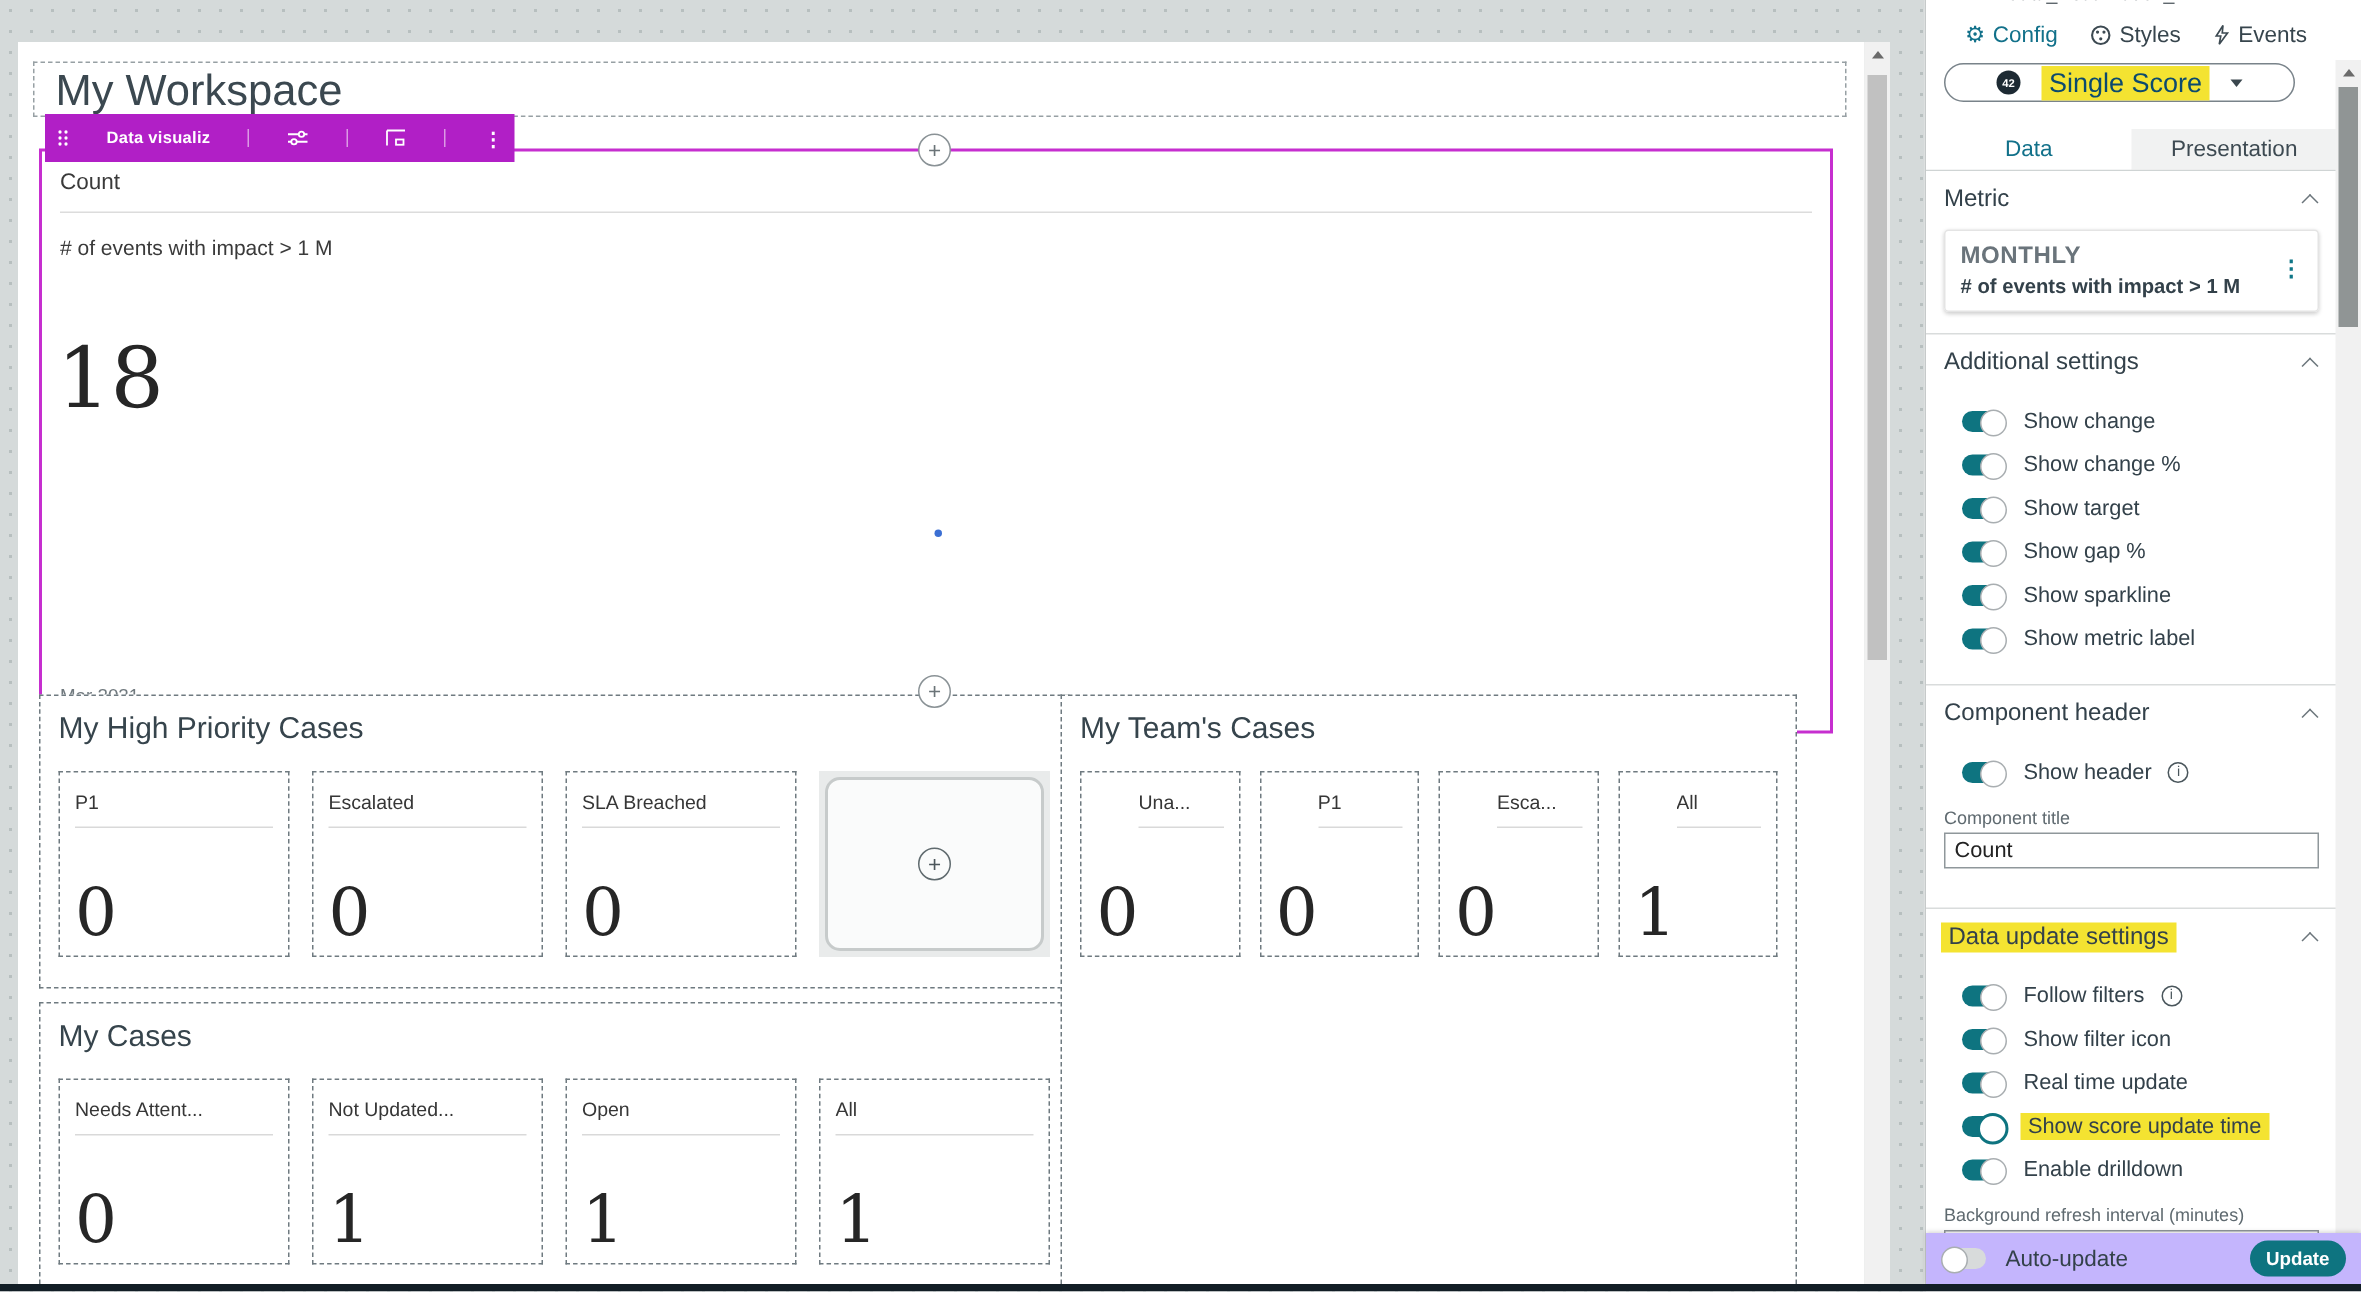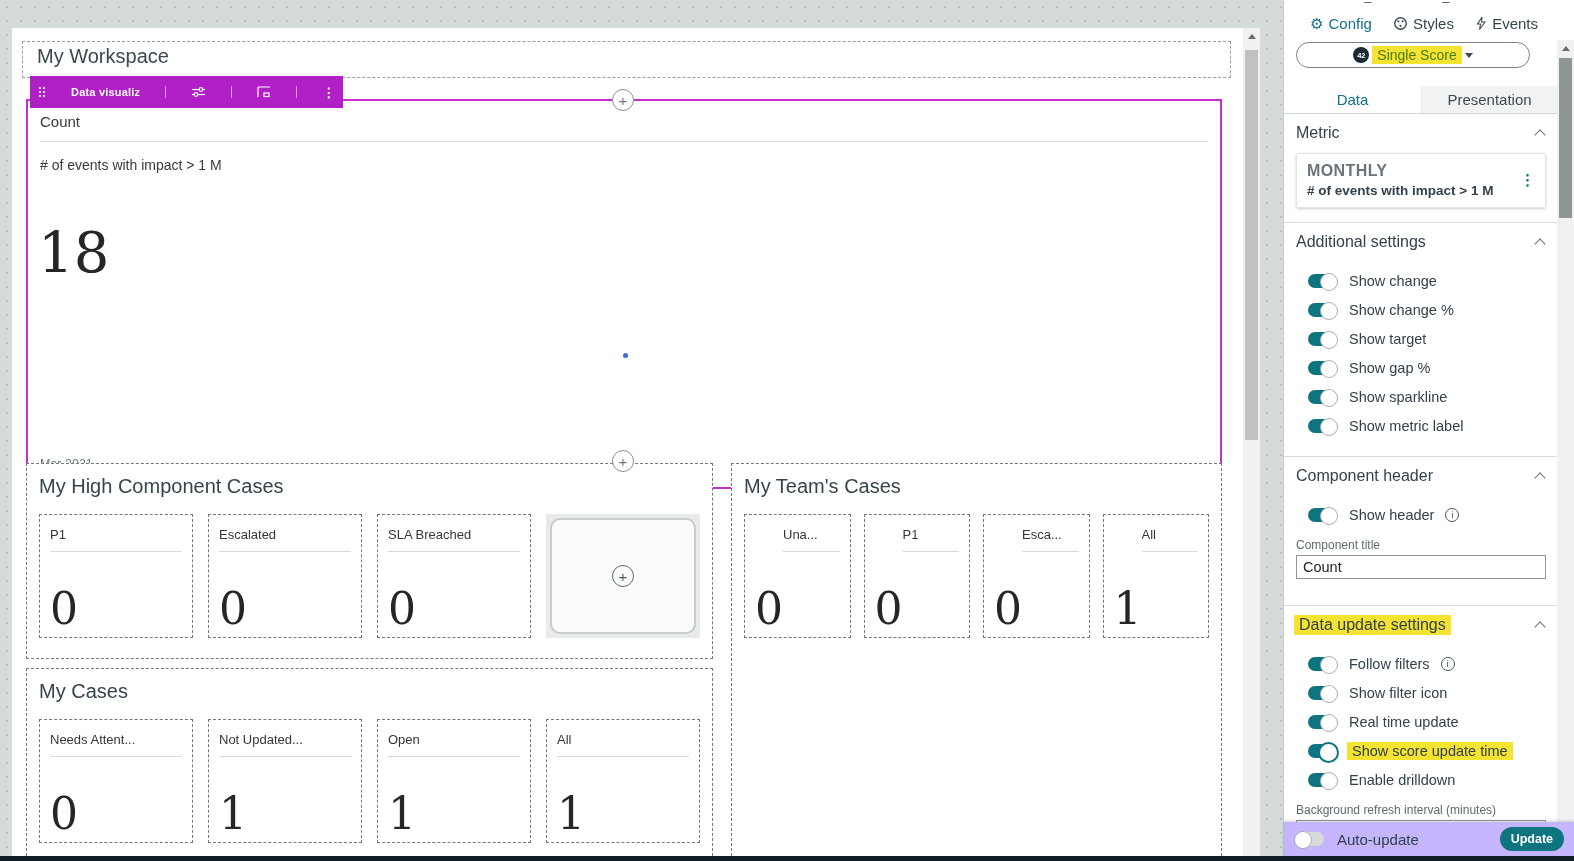--- a/index.html
+++ b/index.html
@@ -15,21 +15,21 @@
     background-image:radial-gradient(#b7bfbf 1.1px, transparent 1.3px);
     background-size:14px 14px;
   }
   .canvas{ position:absolute; left:12px; top:28px; width:1231px; height:828px; background:#fff; }
   .canvas-scrollbar{ position:absolute; left:1243px; top:28px; width:17px; height:828px; background:#f1f1f1; }
   .sb-arrow-up{ width:0; height:0; border-left:4px solid transparent; border-right:4px solid transparent;
     border-bottom:5px solid #6b6b6b; margin:6px auto 0; }
   .canvas-scrollbar .sb-thumb{ position:absolute; left:2px; top:22px; width:13px; height:390px; background:#c1c1c1; }
 
   .title-box{ position:absolute; left:10px; top:13px; right:12px; height:37px; border:1px dashed #97a0a4; }
-  .page-title{ position:absolute; left:14px; top:3px; font-size:20px; color:#3b4850; white-space:nowrap; }
+  .page-title{ position:absolute; left:14px; top:3px; font-size:29px; color:#3b4850; white-space:nowrap; }
 
   .uib-toolbar{
     position:absolute; left:18px; top:48px; height:21px; z-index:7;
     background:#b11fc6; color:#fff; display:flex; align-items:center; gap:25px; padding:16px 8px;
   }
   .uib-toolbar .tb-label{ font-size:11px; font-weight:bold; letter-spacing:.2px; }
   .tb-sep{ width:1px; height:12px; background:rgba(255,255,255,.55); }
   .kebab-w{ color:#fff; font-size:13px; font-weight:bold; line-height:1; }
 
   .score-comp{
@@ -45,21 +45,21 @@
 
   .plus-handle{
     position:absolute; width:22px; height:22px; border-radius:50%; background:#fff;
     border:1px solid #8a9296; color:#6b7478; display:flex; align-items:center; justify-content:center;
     font-size:15px; line-height:1; z-index:8;
   }
 
   .section{ position:absolute; border:1px dashed #6f7a80; background:#fff; }
   .sec-high{ left:14px; top:435px; width:687px; height:196px; }
   .sec-cases{ left:14px; top:640px; width:687px; height:188px; border-bottom:none; }
-  .sec-team{ left:719px; top:435px; width:491px; height:393px; border-bottom:none; }
+  .sec-team{ left:695px; top:435px; width:491px; height:393px; border-bottom:none; }
   .sec-header{ margin:11px 12px 0; font-size:20px; color:#36444c; }
   .cards{ display:flex; gap:15px; margin:16px 12px 0; }
   .sec-team .cards{ gap:13px; }
   .card{ position:relative; width:154px; height:124px; border:1px dashed #6f7a80; background:#fff; }
   .sec-team .card{ width:107px;padding-left:28px; }
   .card-label{ margin:12px 10px 0; font-size:13px; color:#363636; white-space:nowrap; overflow:hidden; }
   .card-divider{ margin:9px 10px 0; border-top:1px solid #d9d9d9; }
   .card-value{ position:absolute; left:10px; bottom:6px; font-family:"DejaVu Serif", serif; font-size:44px; font-weight:300; color:#262626; line-height:1; }
   .empty-slot{ border:1px dashed transparent; background:#e9ebeb; padding:3px; }
   .slot-inner{ width:100%; height:100%; border:2px solid #c7cbcb; border-radius:10px; background:#fafbfb;
@@ -69,24 +69,24 @@
 
   
   .panel{ position:absolute; left:1283px; top:0; width:291px; height:861px; background:#fff; border-left:1px solid #c6caca; }
   .clip-top{ height:6px; overflow:hidden; }
   .clip-top span{ display:block; margin:-12px 0 0 55px; font-size:13px; color:#4a545a; white-space:nowrap; }
   .ptabs{ display:flex; align-items:center; justify-content:space-between; height:34px; padding:0 20px 0 26px; }
   .ptab{ display:flex; align-items:center; gap:5px; font-size:15px; color:#37454d; cursor:default; }
   .ptab.active{ color:#12718a; }
   .gear-glyph{ font-size:15px; line-height:1; }
   .viz-pill{ margin:2px 12px 0; margin-right:28px; height:26px; border:1px solid #79838a; border-radius:14px;
-    display:flex; align-items:center; justify-content:center; gap:5px; background:#fff; }
+    display:flex; align-items:center; justify-content:center; gap:16px; background:#fff; }
   .viz-badge{ width:16px; height:16px; border-radius:50%; background:#1d2a33; color:#fff; font-size:7.5px; font-weight:bold;
     display:flex; align-items:center; justify-content:center; }
-  .viz-label{ font-size:14px; color:#4d7c0f; }
+  .viz-label{ font-size:18px; color:#0c4a6e; }
   .hl{ background:#f4e331; padding:1px 5px; margin:-1px -2px; }
   .caret-down{ width:0; height:0; border-left:4.5px solid transparent; border-right:4.5px solid transparent; border-top:5.5px solid #3a474e; }
   .panel-scrollbar{ position:absolute; right:0; top:40px; bottom:5px; width:17px; background:#f1f1f1; }
   .panel-scrollbar .sb-thumb{ position:absolute; left:2px; top:18px; width:13px; height:160px; background:#909595; }
 
   .panel-content{ width:274px; }
   .subtabs{ display:flex; margin-top:18px; height:28px; border-bottom:1px solid #cfd4d4; }
   .subtab{ flex:1; text-align:center; font-size:15px; line-height:28px; }
   .subtab.active{ color:#12718a; background:#fff; }
   .subtab.inactive{ color:#3d4a52; background:#f1f2f2; }
@@ -171,21 +171,21 @@
       <div class="comp-divider"></div>
       <div class="comp-metric"># of events with impact &gt; 1 M</div>
       <div class="comp-value">18</div>
       <div class="loading-dot"></div>
       <div class="comp-date">Mar 2021</div>
     </div>
     <div class="plus-handle" style="left:600px; top:61px;">+</div>
     <div class="plus-handle" style="left:600px; top:422px;">+</div>
 
     <div class="section sec-high">
-      <div class="sec-header">My High Component Cases</div>
+      <div class="sec-header">My High Priority Cases</div>
       <div class="cards">
           <div class="card">
             <div class="card-label">P1</div>
             <div class="card-divider"></div>
             <div class="card-value">0</div>
           </div>
           <div class="card">
             <div class="card-label">Escalated</div>
             <div class="card-divider"></div>
             <div class="card-value">0</div>

